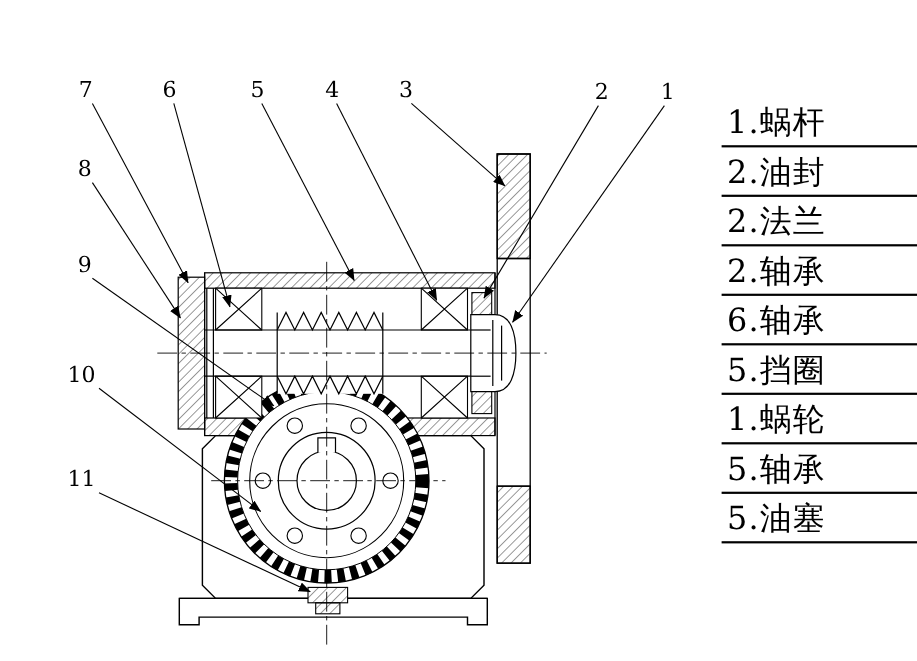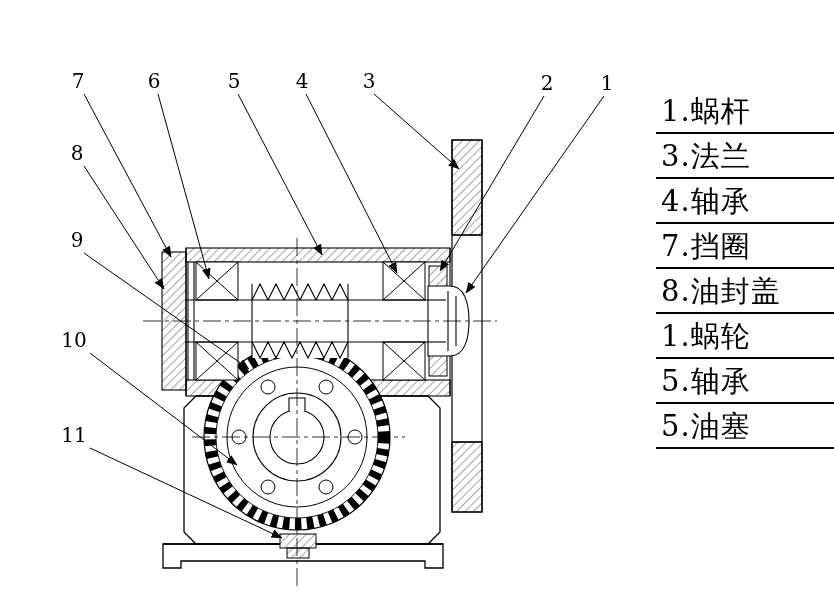--- a/index.html
+++ b/index.html
@@ -171,30 +171,33 @@
     <text x="74" y="347">10</text>
     <text x="74" y="442">11</text>
   </g>
 </svg>
 
 <div class="plist">
   <div class="plist-row">
       <span>1.蜗杆</span>
     </div>
   <div class="plist-row">
-      <span>3.法兰</span>
-    </div>
-  <div class="plist-row">
-      <span>4.轴承</span>
-    </div>
-  <div class="plist-row">
-      <span>7.挡圈</span>
-    </div>
-  <div class="plist-row">
-      <span>8.油封盖</span>
+      <span>2.油封</span>
+    </div>
+  <div class="plist-row">
+      <span>2.法兰</span>
+    </div>
+  <div class="plist-row">
+      <span>2.轴承</span>
+    </div>
+  <div class="plist-row">
+      <span>6.轴承</span>
+    </div>
+  <div class="plist-row">
+      <span>5.挡圈</span>
     </div>
   <div class="plist-row">
       <span>1.蜗轮</span>
     </div>
   <div class="plist-row">
       <span>5.轴承</span>
     </div>
   <div class="plist-row">
       <span>5.油塞</span>
     </div>

